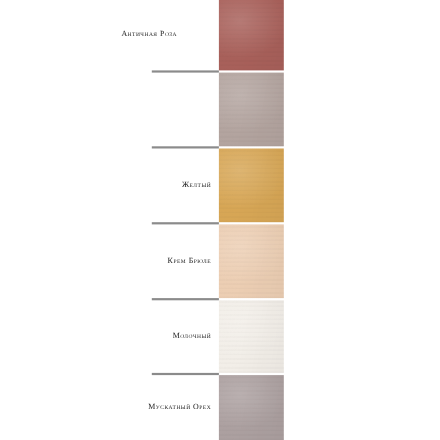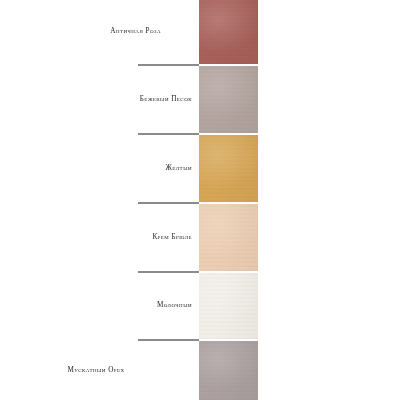--- a/index.html
+++ b/index.html
@@ -98,23 +98,20 @@
       <div class="swatch-row" style="top: 0px; height: 64px;">
         <div class="row-label-area" style="width: 168px;">
           <span class="row-label">Античная Роза</span>
         </div>
         <div class="row-chip" style="left: 199px; width: 59px; background: rgb(168, 96, 90);">
           <div class="chip-grain"></div>
           <div class="chip-sheen"></div>
         </div>
       </div>
       <div class="swatch-row" style="top: 66px; height: 67px;">
-        <div class="row-label-area" style="width: 199px;">
-          <span class="row-label">Бежевый Песок</span>
-        </div>
         <div class="row-chip" style="left: 199px; width: 59px; background: rgb(179, 164, 159);">
           <div class="chip-grain"></div>
           <div class="chip-sheen"></div>
         </div>
       </div>
       <div class="swatch-row" style="top: 135px; height: 67px;">
         <div class="row-label-area" style="width: 199px; align-items: center;">
           <span class="row-label">Желтый</span>
         </div>
         <div class="row-chip" style="left: 199px; width: 59px; background: rgb(215, 166, 85);">
@@ -134,21 +131,21 @@
       <div class="swatch-row" style="top: 273px; height: 66px; padding-left: 14px;">
         <div class="row-label-area" style="width: 199px;">
           <span class="row-label">Молочный</span>
         </div>
         <div class="row-chip" style="left: 199px; width: 59px; background: rgb(242, 238, 232);">
           <div class="chip-grain"></div>
           <div class="chip-sheen"></div>
         </div>
       </div>
       <div class="swatch-row" style="top: 341px; height: 59px;">
-        <div class="row-label-area" style="width: 199px; justify-content: center;">
+        <div class="row-label-area" style="width: 199px;">
           <span class="row-label">Мускатный Орех</span>
         </div>
         <div class="row-chip" style="left: 199px; width: 59px; background: rgb(172, 160, 160);">
           <div class="chip-grain"></div>
           <div class="chip-sheen"></div>
         </div>
       </div>
     </div>
   <div id="dividers-container">
       <div class="row-divider" style="top: 64px; background: rgb(139, 139, 139);"></div>

